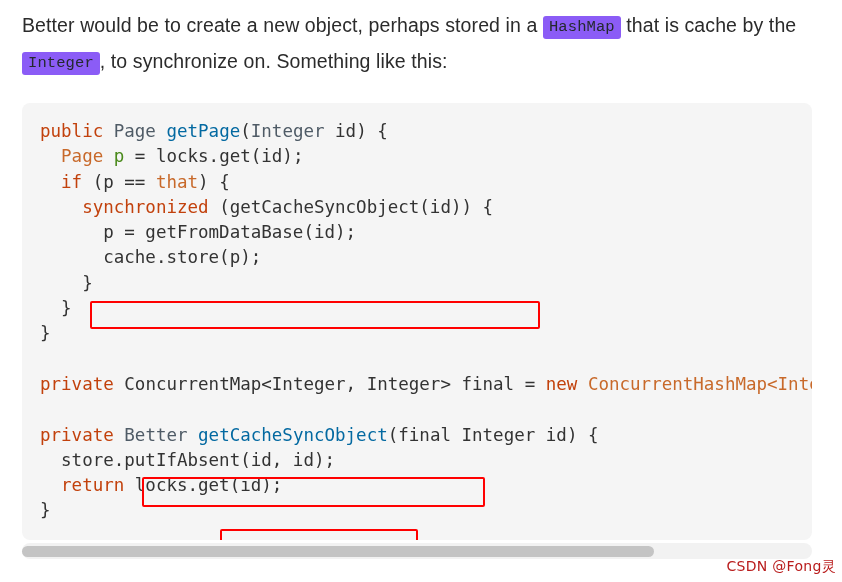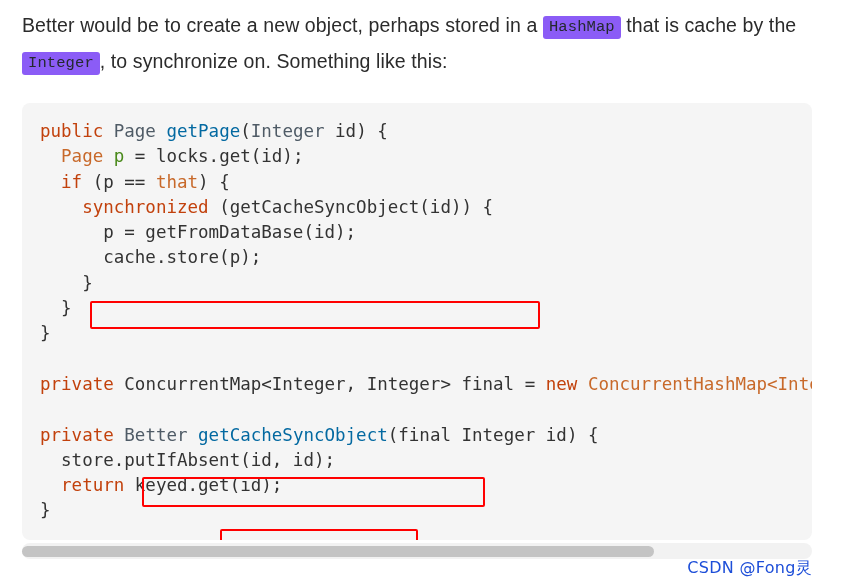--- a/index.html
+++ b/index.html
@@ -102,25 +102,25 @@
     top: 546px;
     width: 630px;
     height: 11px;
     background: #c4c4c4;
     border-radius: 6px;
   }
 
   
   .watermark {
     position: absolute;
-    right: 30px;
+    right: 6px;
     top: 558px;
     font-family: "DejaVu Sans", sans-serif;
-    font-size: 16px;
-    color: #1d4ed8;
+    font-size: 14px;
+    color: #b91c1c;
     letter-spacing: 0.3px;
     white-space: nowrap;
   }
 </style>
 </head>
 <body>
 
 <div class="intro">
   <span>Better would be to create a new object, perhaps stored in a</span>
   <span class="inline-code">HashMap</span>
@@ -137,21 +137,21 @@
 <span><span class="plain">      p = getFromDataBase(id);</span></span>
 <span><span class="plain">      cache.store(p);</span></span>
 <span><span class="plain">    }</span></span>
 <span><span class="plain">  }</span></span>
 <span><span class="plain">}</span></span>
 <span><span class="plain"></span></span>
 <span><span class="kw">private</span><span class="plain"> </span><span class="plain">ConcurrentMap&lt;Integer, Integer&gt;</span><span class="plain"> final = </span><span class="kw">new</span><span class="plain"> </span><span class="cls">ConcurrentHashMap&lt;Integer, Integer&gt;</span></span>
 <span><span class="plain"></span></span>
 <span><span class="kw">private</span><span class="plain"> </span><span class="type">Better</span><span class="plain"> </span><span class="fn">getCacheSyncObject</span><span class="plain">(</span><span class="plain">final</span><span class="plain"> </span><span class="plain">Integer</span><span class="plain"> id) {</span></span>
 <span><span class="plain">  store.putIfAbsent(id, id);</span></span>
-<span><span class="plain">  </span><span class="kw">return</span><span class="plain"> keyed.get(id);</span></span>
+<span><span class="plain">  </span><span class="kw">return</span><span class="plain"> locks.get(id);</span></span>
 <span><span class="plain">}</span></span></pre>
   </div>
 
   <div class="redbox" id="redbox-synchronized"></div>
   <div class="redbox" id="redbox-concurrentmap"></div>
   <div class="redbox" id="redbox-getcachesync"></div>
 </div>
 
 <div class="scrollbar-track"></div>
 <div class="scrollbar-thumb" style="width: 632px;"></div>

